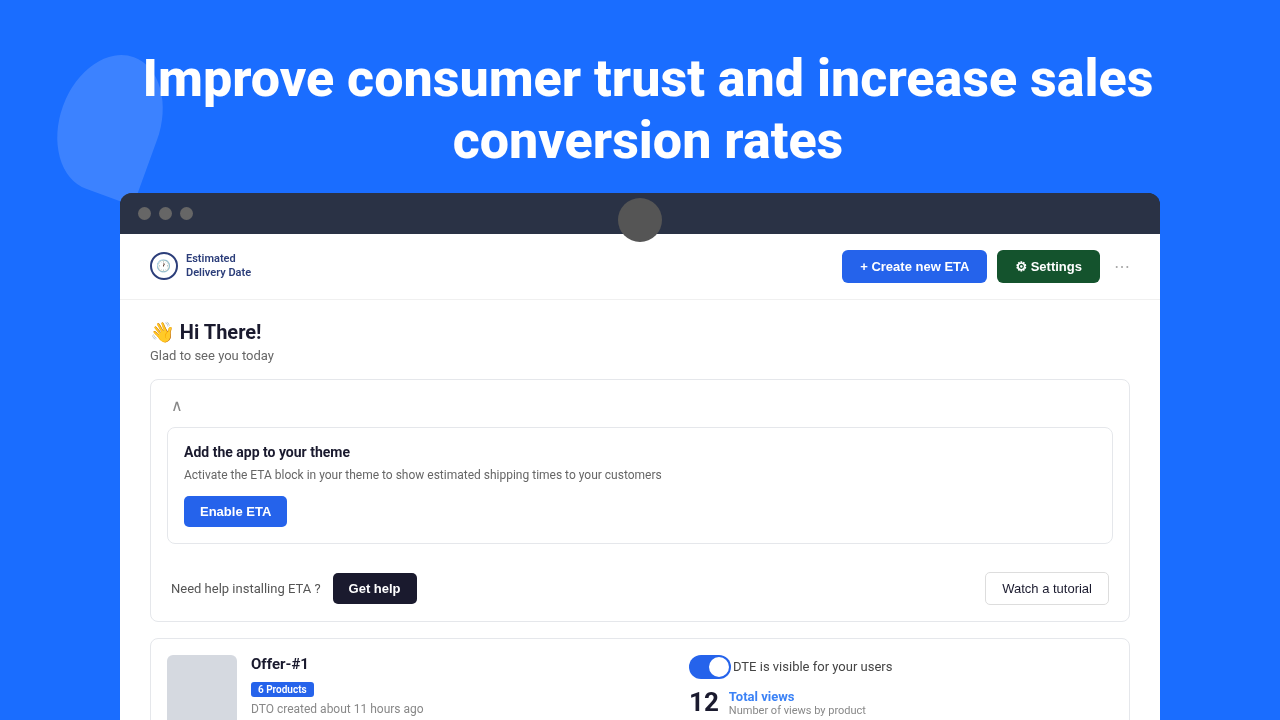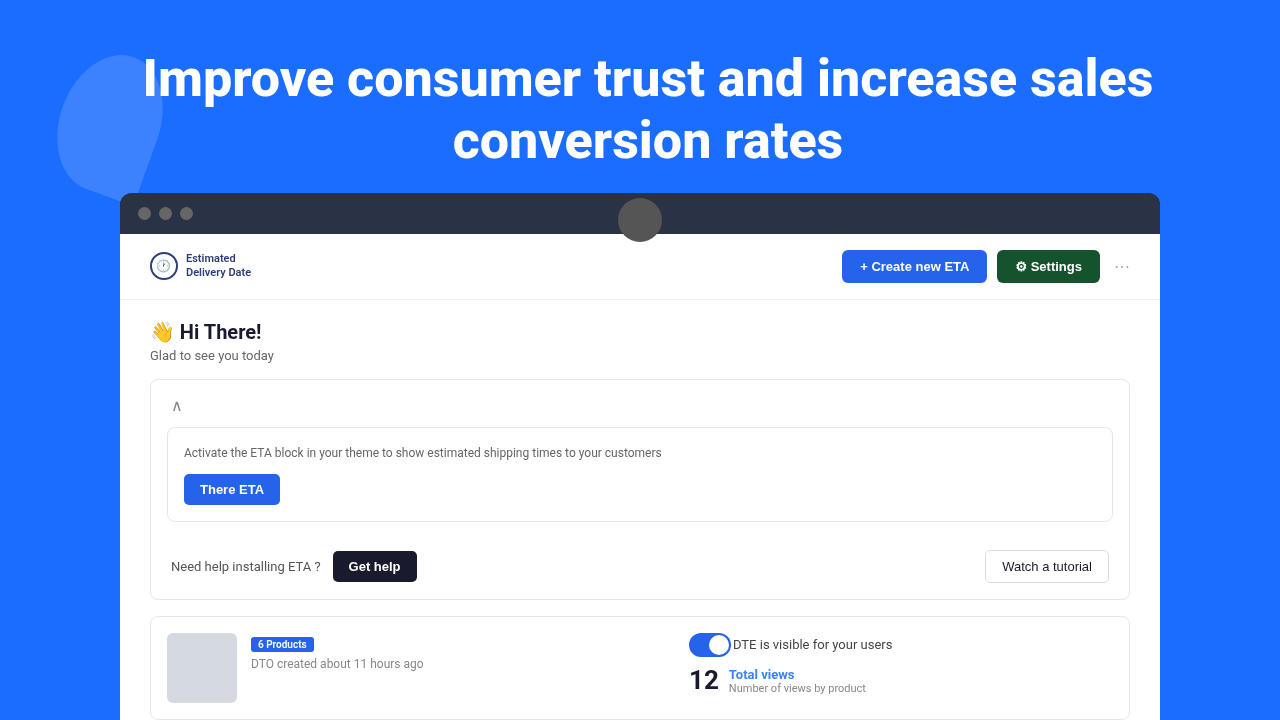--- a/index.html
+++ b/index.html
@@ -407,36 +407,38 @@
     <div class="main-content">
       <div class="greeting">👋 Hi There!</div>
       <div class="greeting-sub">Glad to see you today</div>
 
       <div class="getting-started-card">
         <div class="getting-started-header">
           <span class="chevron-up">∧</span>
         </div>
 
         <div class="add-app-card">
+          <div class="add-app-title">Add the app to your theme</div>
           <div class="add-app-desc">Activate the ETA block in your theme to show estimated shipping times to your customers</div>
-          <button class="btn-enable">There ETA</button>
+          <button class="btn-enable">Enable ETA</button>
         </div>
 
         <div class="help-row">
           <div style="display:flex;align-items:center;gap:12px;">
             <span class="help-text">Need help installing ETA ?</span>
             <button class="btn-get-help">Get help</button>
           </div>
           <button class="btn-watch">Watch a tutorial</button>
         </div>
       </div>
 
       <div class="offer-card">
         <div class="offer-image"></div>
         <div class="offer-info">
+          <div class="offer-name">Offer-#1</div>
           <span class="offer-badge">6 Products</span>
           <div class="offer-date">DTO created about 11 hours ago</div>
           
         </div>
         <div class="offer-stats">
           <div class="toggle-row">
             <div class="toggle"></div>
             <span class="toggle-label">DTE is visible for your users</span>
           </div>
           <div class="stats-row">

